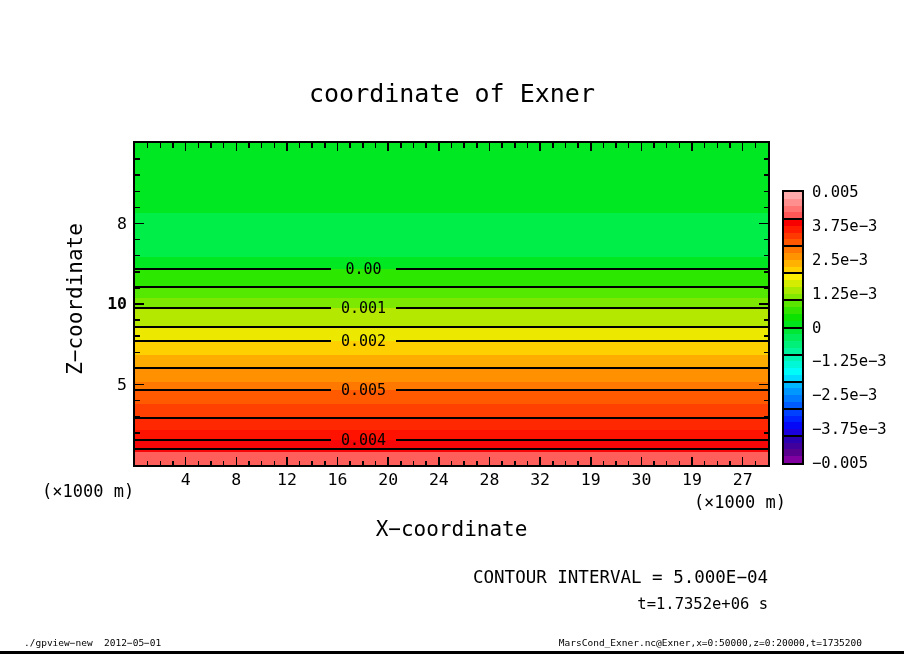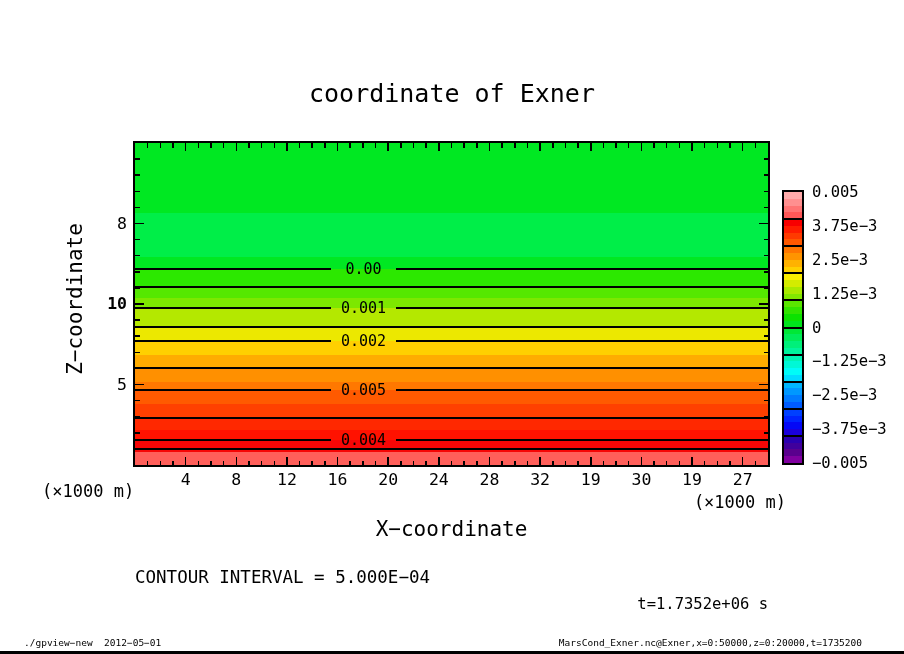--- a/index.html
+++ b/index.html
@@ -8,21 +8,21 @@
     font-family:"DejaVu Sans Mono","Liberation Mono",monospace;color:#000;
   }
   .abs{position:absolute;}
   #title{left:0;top:79px;width:904px;text-align:center;font-size:25px;letter-spacing:0px;white-space:pre;}
   #plot{left:133px;top:141px;width:633px;height:322px;border:2px solid #000;overflow:hidden;background:#00e822;}
   #colorbar{border:2px solid #000;overflow:hidden;}
   #x-axis-label{left:135px;top:517px;width:633px;text-align:center;font-size:21px;white-space:pre;}
   #y-axis-label{left:-42px;top:287px;width:234px;text-align:center;font-size:21px;transform:rotate(-90deg);transform-origin:center;white-space:pre;}
   #unit-left{left:42px;top:481px;font-size:17px;white-space:pre;}
   #unit-right{left:628px;top:492px;width:158px;text-align:right;font-size:17px;white-space:pre;}
-  #contour-interval{left:135px;top:567px;width:633px;text-align:left;font-size:17.5px;white-space:pre;}
+  #contour-interval{left:135px;top:567px;width:633px;text-align:right;font-size:17.5px;white-space:pre;}
   #time-annotation{left:480px;top:595px;width:288px;text-align:right;font-size:15.5px;white-space:pre;}
   #footer-left{left:24px;top:637px;font-size:9.5px;white-space:pre;}
   #footer-right{left:420px;top:637px;width:442px;text-align:right;font-size:9.5px;white-space:pre;}
   #bottom-rule{left:0;top:651px;width:904px;height:3px;background:#000;}
   .ticklabel{font-size:16.5px;text-align:center;}
   .yticklabel{font-size:16.5px;text-align:right;}
 </style>
 </head>
 <body>
 

